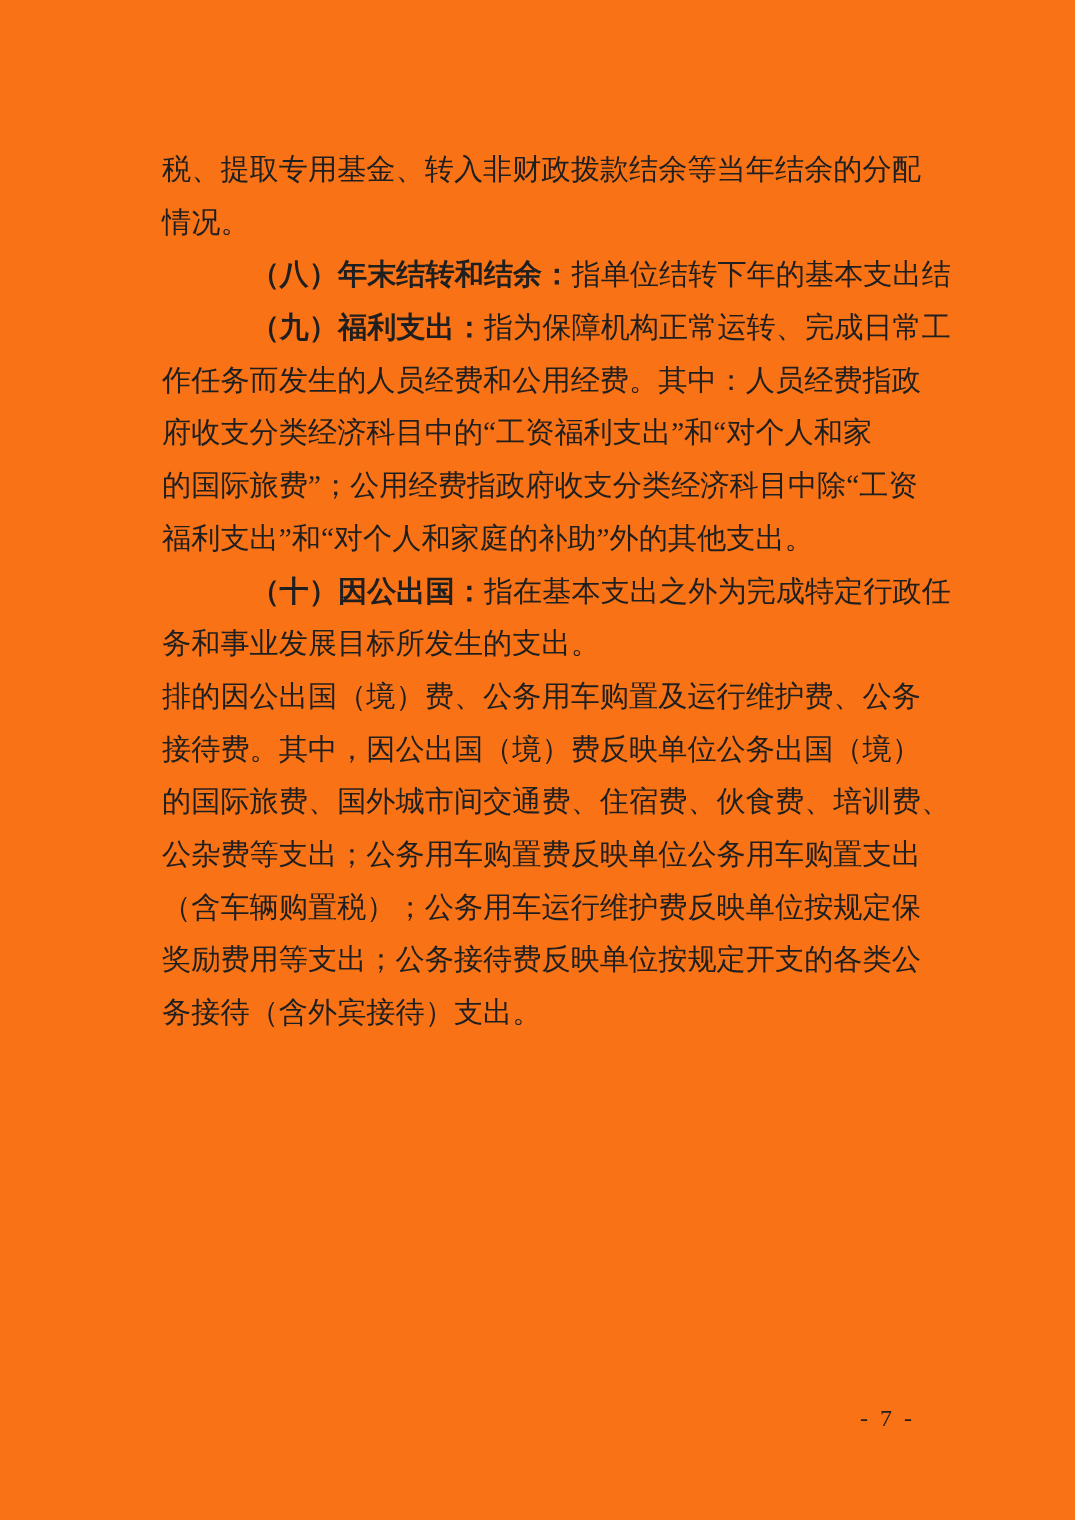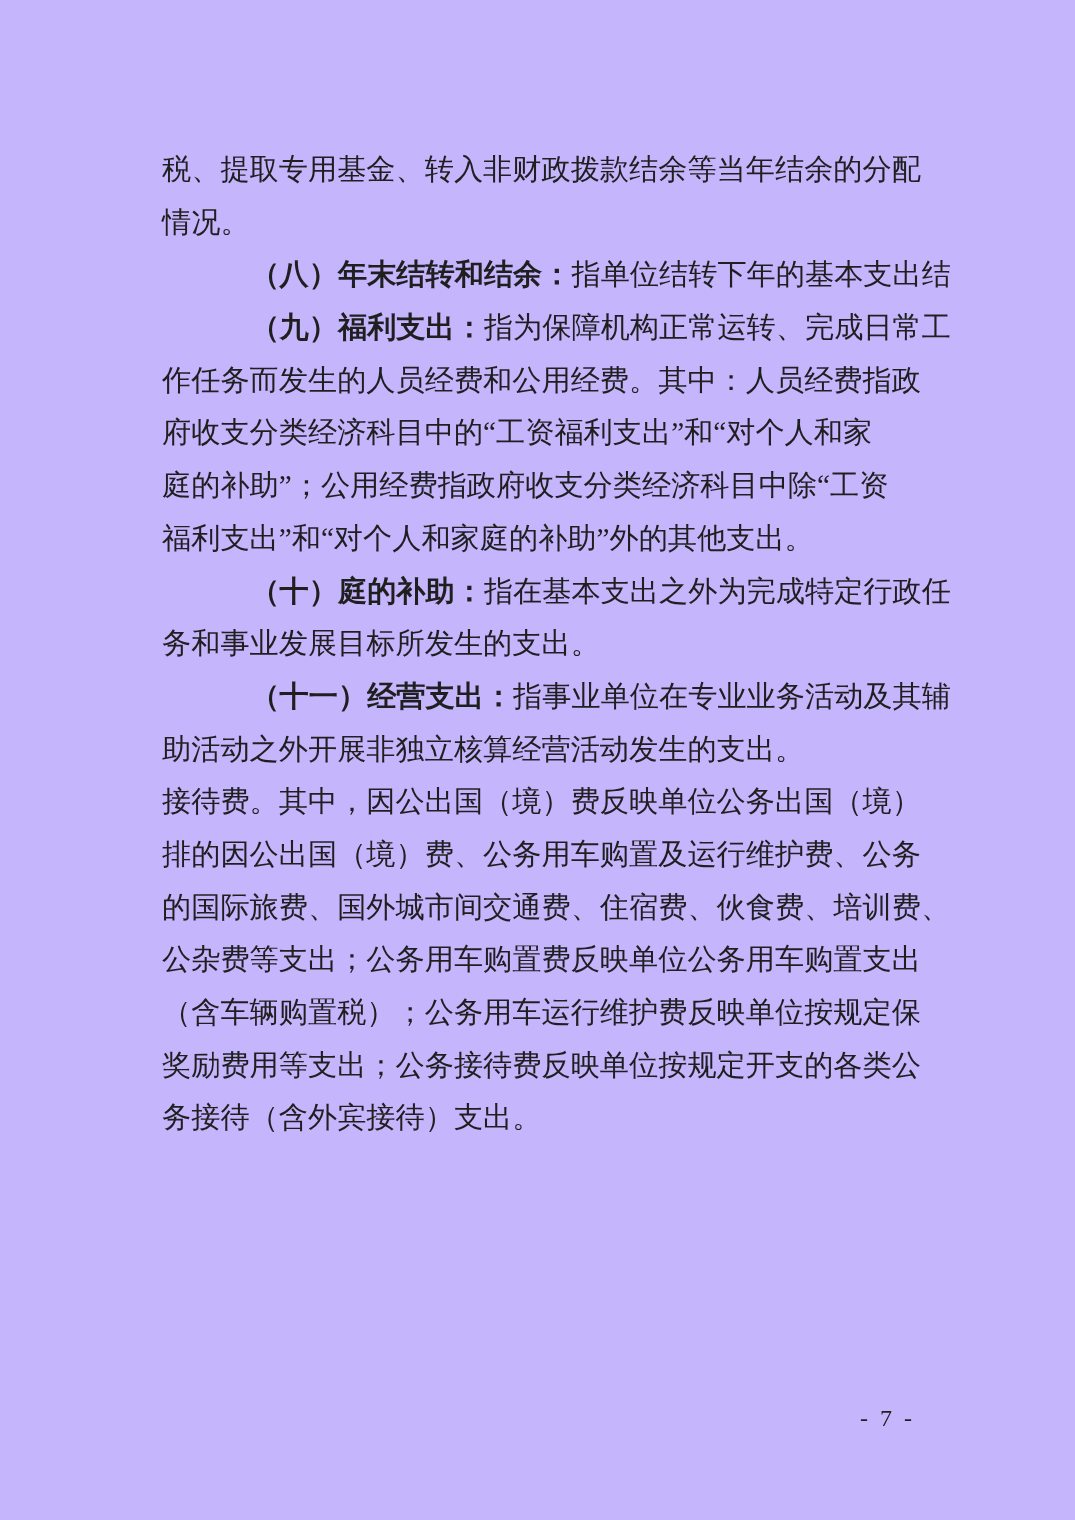--- a/index.html
+++ b/index.html
@@ -10,21 +10,21 @@
   body {
     width: 1075px;
     height: 1520px;
     position: relative;
     overflow: hidden;
     font-family: "Liberation Serif", "DejaVu Serif", serif;
   }
   .page {
     position: absolute;
     inset: 0;
-    background: #c4b5fd;
+    background: #f97316;
   }
   .text-block {
     position: absolute;
     left: 162px;
     top: 143px;
     width: 762px;
     color: #1f1f1f;
   }
   .paragraph {
     margin: 0;
@@ -67,34 +67,30 @@
         <div class="line fill"><span class="seg">税、提取专用基金、转入非财政拨款结余等当年结余的分配</span></div>
         <div class="line last"><span class="seg">情况。</span></div>
       </div>
       <div class="paragraph">
         <div class="line indent fill"><span class="seg seg-bold">（八）年末结转和结余：</span><span class="seg">指单位结转下年的基本支出结</span></div>
       </div>
       <div class="paragraph">
         <div class="line indent fill"><span class="seg seg-bold">（九）福利支出：</span><span class="seg">指为保障机构正常运转、完成日常工</span></div>
         <div class="line fill"><span class="seg">作任务而发生的人员经费和公用经费。其中：人员经费指政</span></div>
         <div class="line fill"><span class="seg">府收支分类经济科目中的“工资福利支出”和“对个人和家</span></div>
-        <div class="line fill"><span class="seg">庭的补助”；公用经费指政府收支分类经济科目中除“工资</span></div>
+        <div class="line fill"><span class="seg">的国际旅费”；公用经费指政府收支分类经济科目中除“工资</span></div>
         <div class="line last"><span class="seg">福利支出”和“对个人和家庭的补助”外的其他支出。</span></div>
       </div>
       <div class="paragraph">
-        <div class="line indent fill"><span class="seg seg-bold">（十）庭的补助：</span><span class="seg">指在基本支出之外为完成特定行政任</span></div>
+        <div class="line indent fill"><span class="seg seg-bold">（十）因公出国：</span><span class="seg">指在基本支出之外为完成特定行政任</span></div>
         <div class="line last"><span class="seg">务和事业发展目标所发生的支出。</span></div>
       </div>
       <div class="paragraph">
-        <div class="line indent fill"><span class="seg seg-bold">（十一）经营支出：</span><span class="seg">指事业单位在专业业务活动及其辅</span></div>
-        <div class="line last"><span class="seg">助活动之外开展非独立核算经营活动发生的支出。</span></div>
-      </div>
-      <div class="paragraph">
+        <div class="line fill"><span class="seg">排的因公出国（境）费、公务用车购置及运行维护费、公务</span></div>
         <div class="line fill"><span class="seg">接待费。其中，因公出国（境）费反映单位公务出国（境）</span></div>
-        <div class="line fill"><span class="seg">排的因公出国（境）费、公务用车购置及运行维护费、公务</span></div>
         <div class="line fill"><span class="seg">的国际旅费、国外城市间交通费、住宿费、伙食费、培训费、</span></div>
         <div class="line fill"><span class="seg">公杂费等支出；公务用车购置费反映单位公务用车购置支出</span></div>
         <div class="line fill"><span class="seg">（含车辆购置税）；公务用车运行维护费反映单位按规定保</span></div>
         <div class="line fill"><span class="seg">奖励费用等支出；公务接待费反映单位按规定开支的各类公</span></div>
         <div class="line last"><span class="seg">务接待（含外宾接待）支出。</span></div>
       </div>
     </div>
   <div class="footer">
     <span>- 7 -</span>
   </div>

